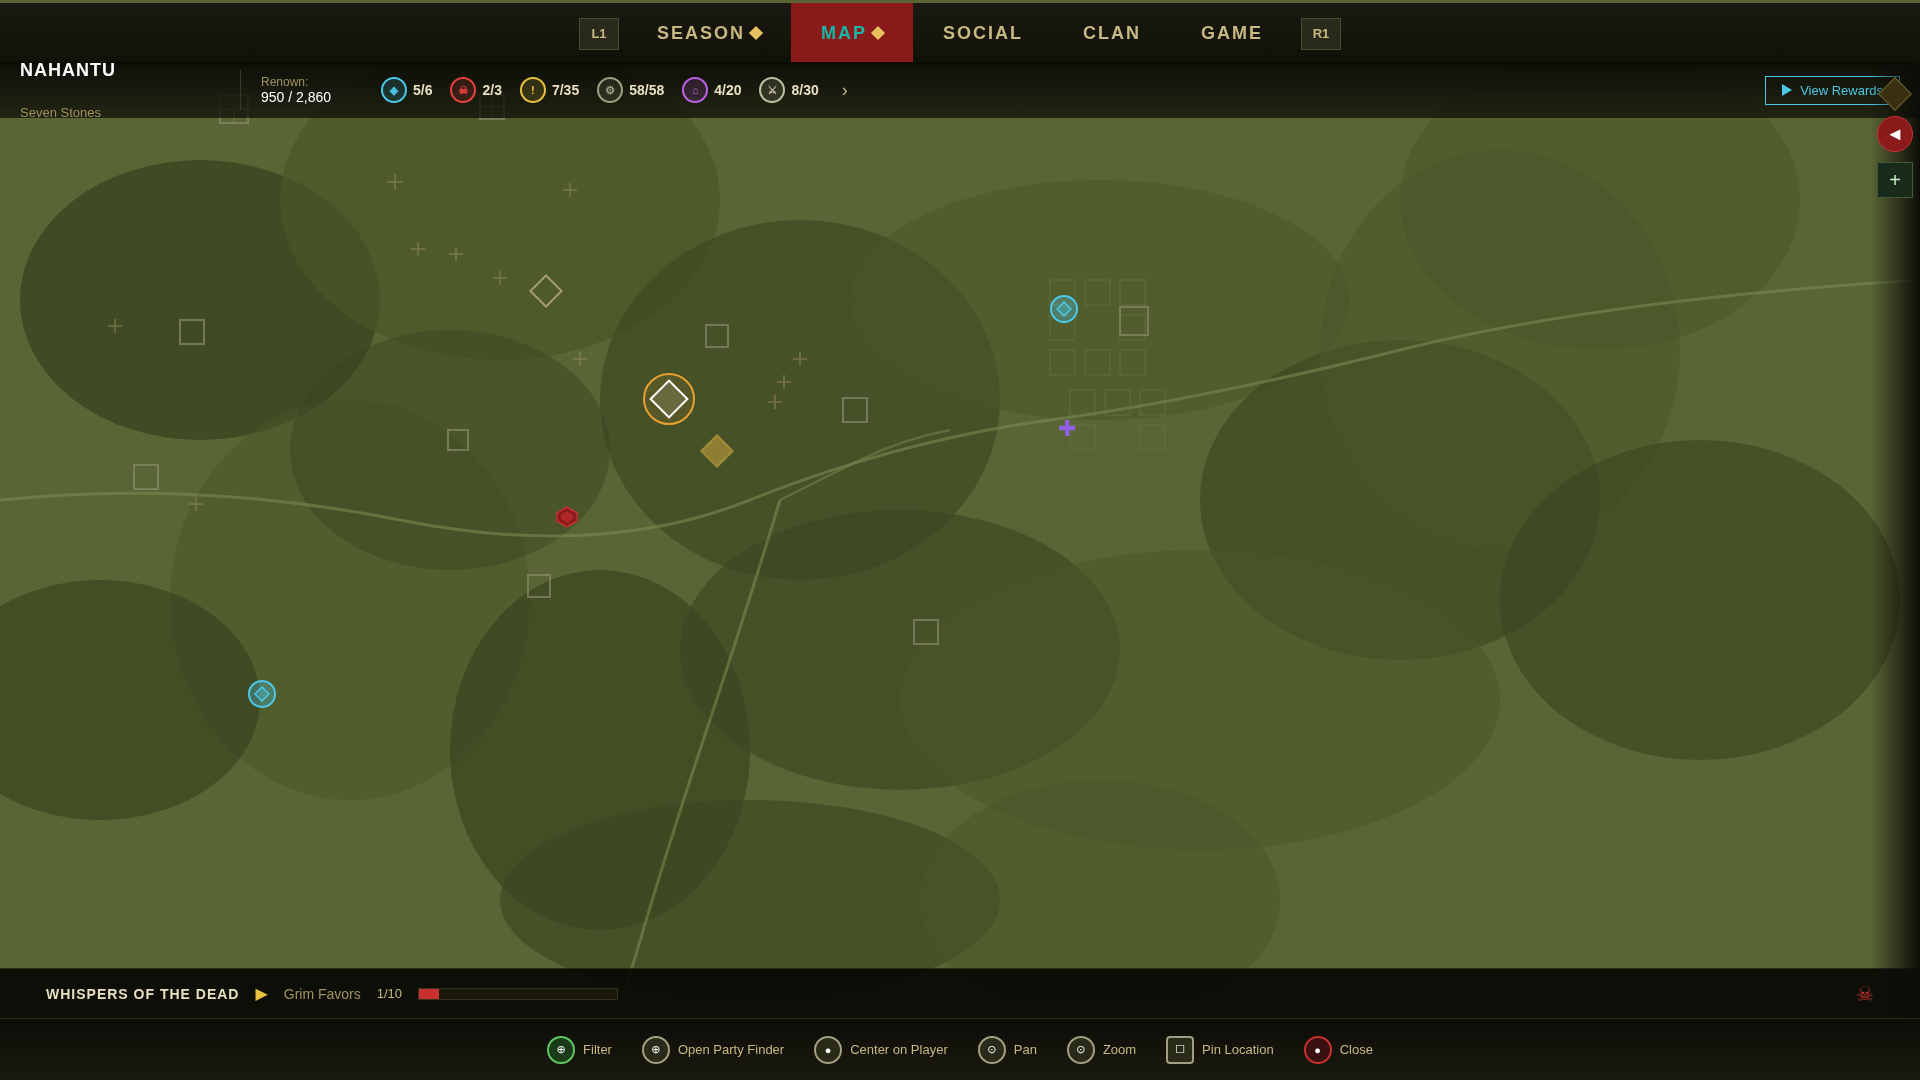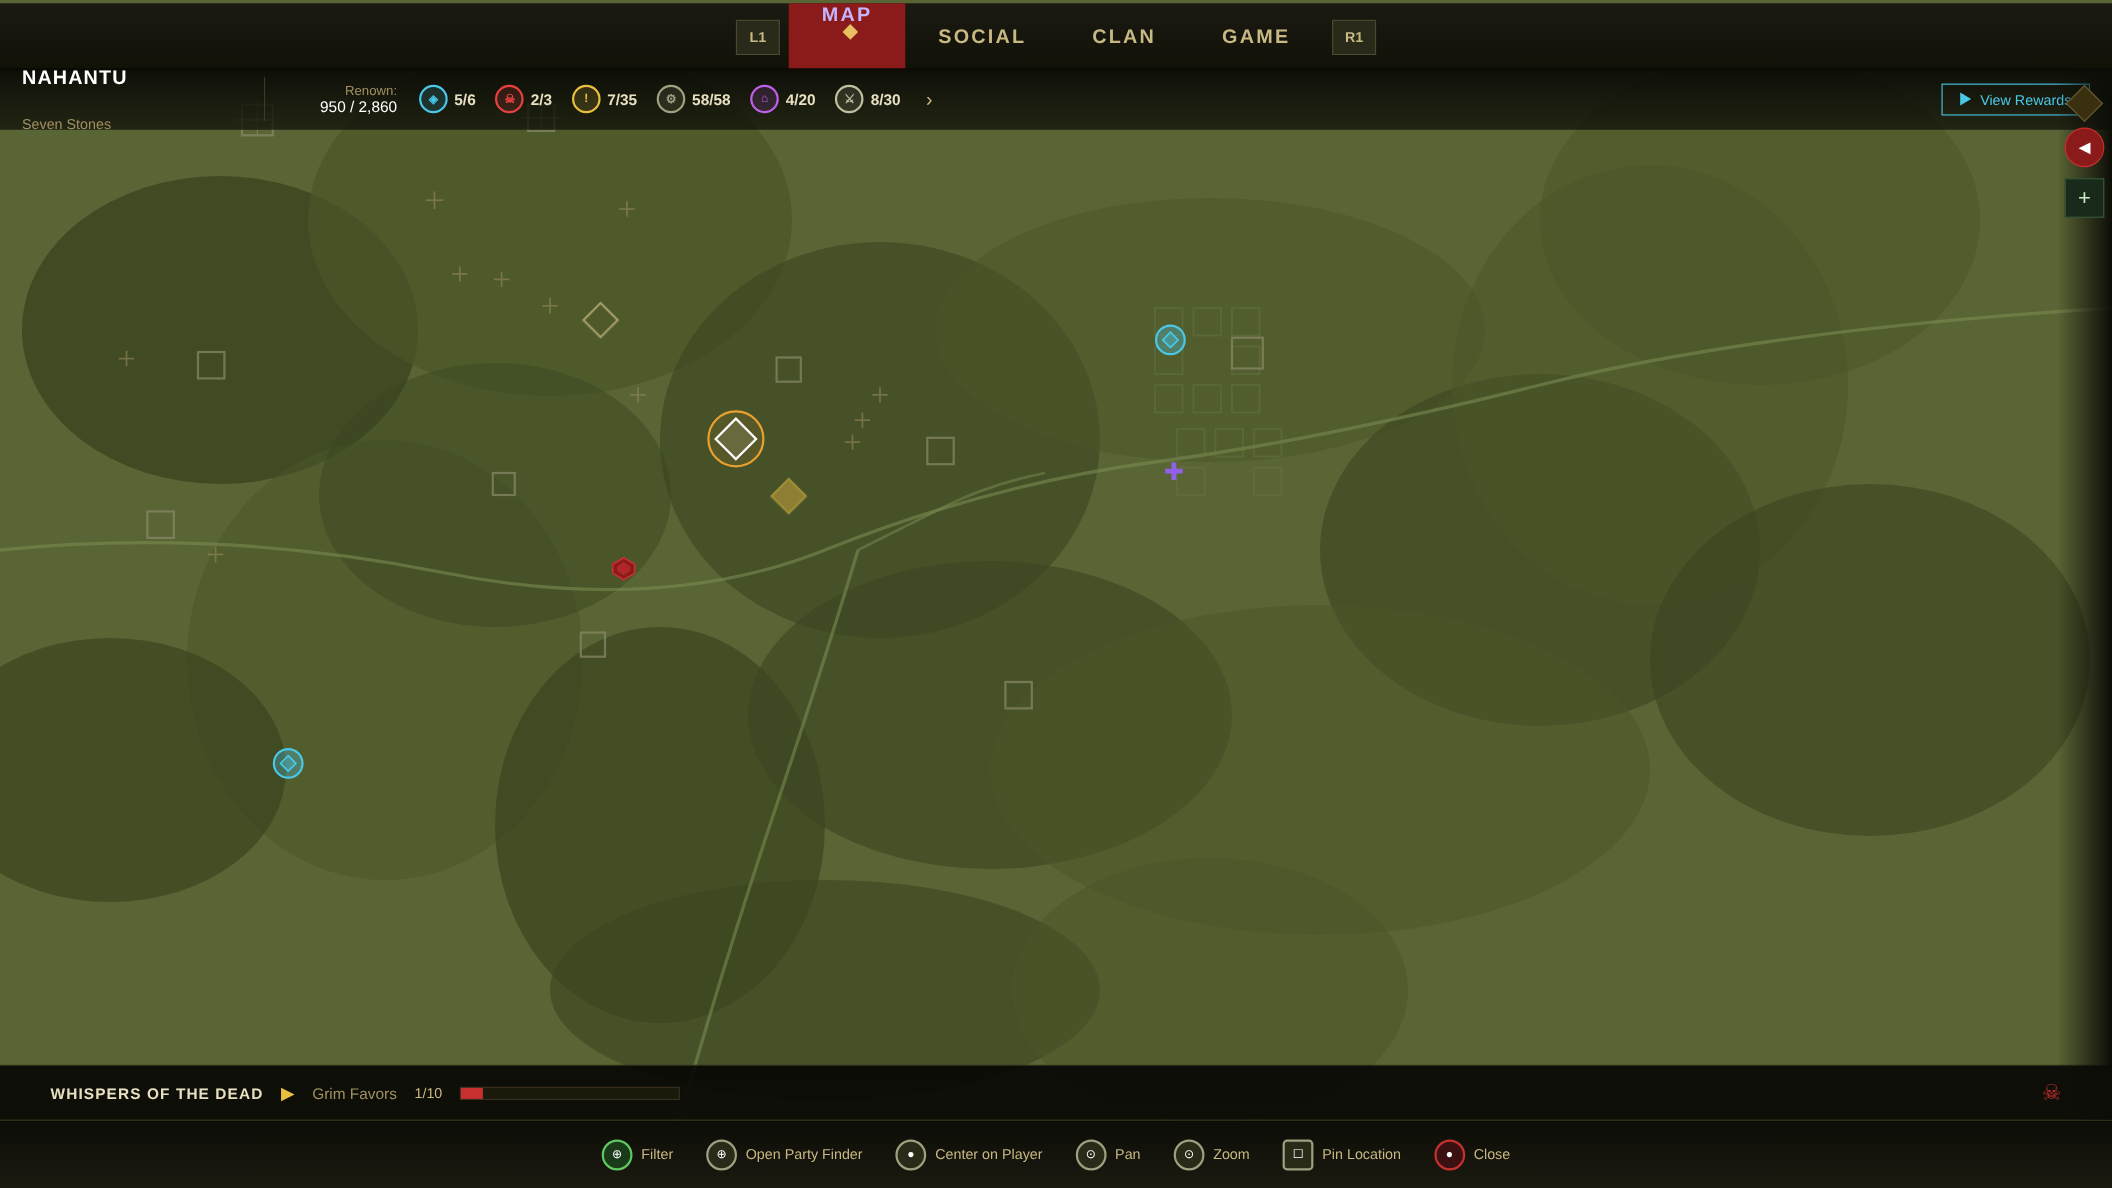--- a/index.html
+++ b/index.html
@@ -53,22 +53,21 @@
       height: 62px;
       display: flex;
       align-items: center;
       cursor: pointer;
       text-transform: uppercase;
       position: relative;
     }
 
     .nav-item.active {
       background: #8b1a1a;
-      color: #c4b5fd;
-      flex-direction: column;
+      color: #14b8a6;
     }
 
     .nav-item .diamond-icon {
       width: 10px;
       height: 10px;
       background: #e8c060;
       transform: rotate(45deg);
       display: inline-block;
       margin-left: 6px;
       margin-bottom: 2px;
@@ -126,21 +125,20 @@
     .divider-v {
       width: 1px;
       height: 40px;
       background: #3a3a25;
     }
 
     .renown-info {
       display: flex;
       flex-direction: column;
       min-width: 100px;
-      text-align: right;
     }
 
     .renown-label {
       color: #a09060;
       font-size: 12px;
     }
 
     .renown-value {
       color: #fff;
       font-size: 14px;
@@ -568,20 +566,24 @@
       <polygon points="12,6 18,10 18,14 12,18 6,14 6,10" fill="#c83030" opacity="0.6"></polygon>
     </svg>
   </div>
 
   <div class="cross-icon">✚</div>
 </div>
 
 <div id="top-nav">
   <div class="nav-btn">L1</div>
 
+  <div class="nav-item">
+    <span>SEASON</span>
+    <span class="diamond-icon"></span>
+  </div>
   <div class="nav-item active">
     <span>MAP</span>
     <span class="diamond-icon"></span>
   </div>
   <div class="nav-item">
     <span>SOCIAL</span>
   </div>
   <div class="nav-item">
     <span>CLAN</span>
   </div>

